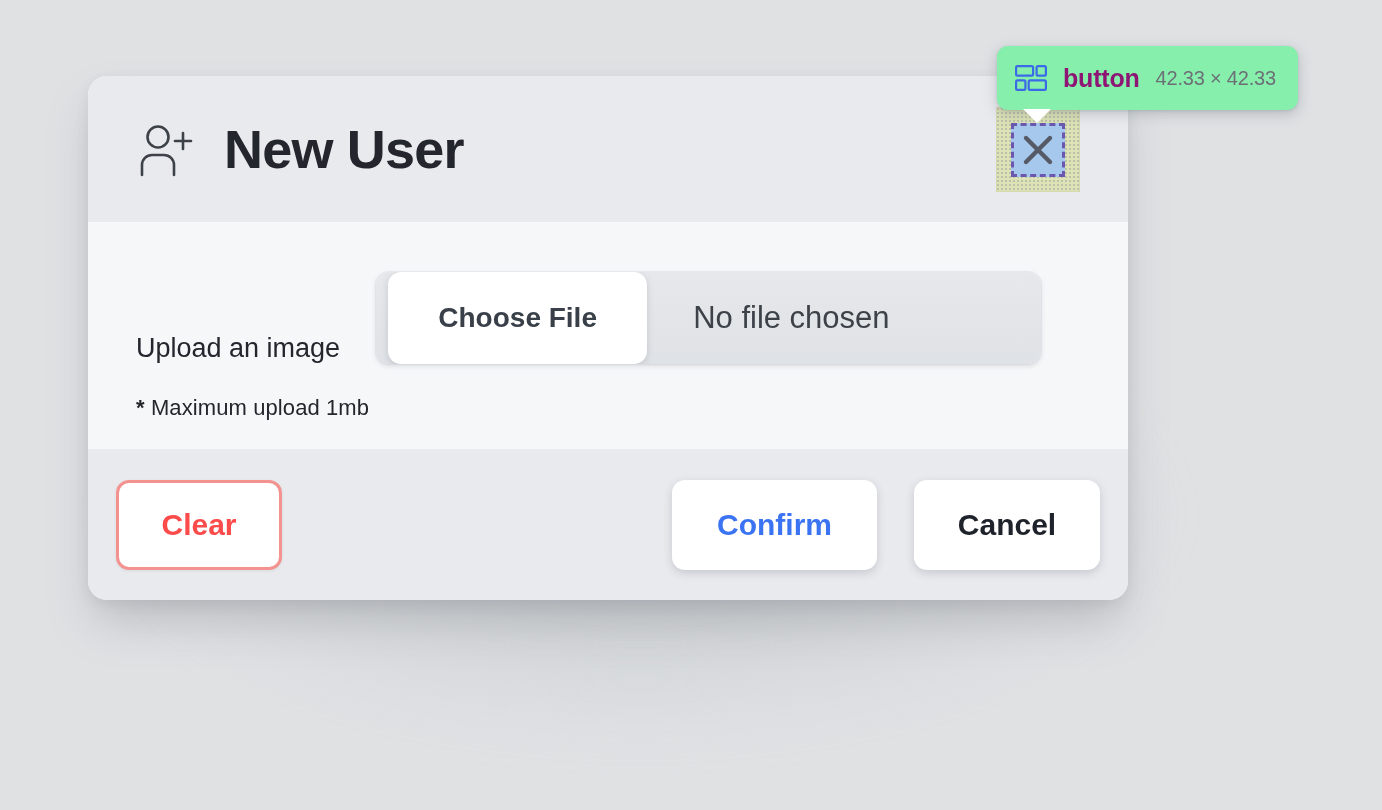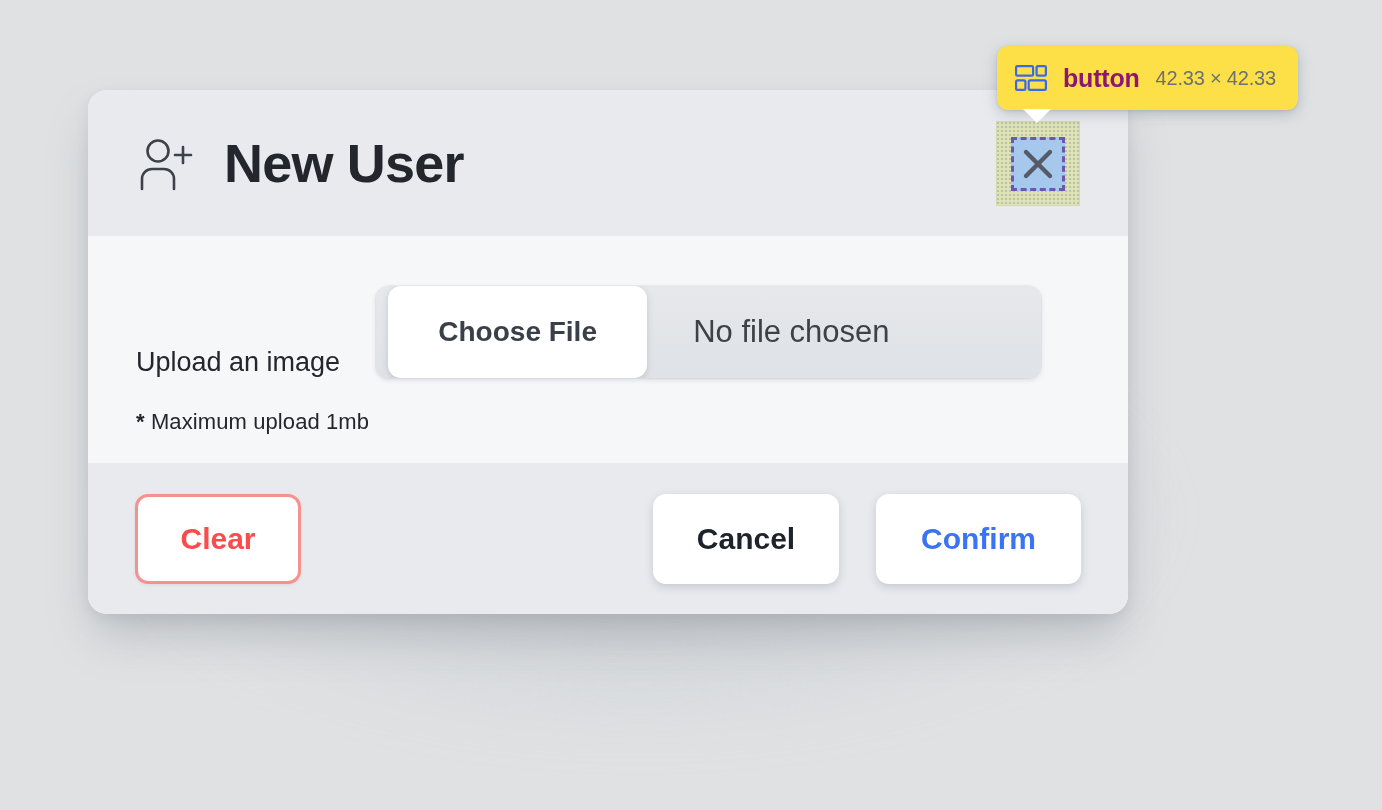--- a/index.html
+++ b/index.html
@@ -26,21 +26,21 @@
     border-radius: 50%;
     background: radial-gradient(ellipse at center, rgba(188,192,196,0.85) 0%, rgba(200,204,208,0.45) 45%, rgba(223,225,227,0.0) 72%);
     filter: blur(26px);
     pointer-events: none;
   }
 
   
   #dialog {
     position: absolute;
     left: 88px;
-    top: 90px;
+    top: 76px;
     width: 1040px;
     height: 524px;
     border-radius: 19px;
     overflow: hidden;
     background: #f6f7f9;
     box-shadow: 0 26px 46px -8px rgba(130,136,144,0.42),
                 0 4px 12px rgba(140,146,152,0.18);
   }
 
   .dialog-header {
@@ -176,21 +176,21 @@
     letter-spacing: 0.1px;
   }
   .upload-note .asterisk { font-weight: bold; }
 
   
   .dialog-footer {
     height: 151px;
     background: #e9eaee;
     display: flex;
     align-items: center;
-    padding: 0 47px;
+    padding: 0 28px;
     position: relative;
   }
 
   .footer-btn {
     height: 90px;
     border-radius: 13px;
     font-family: "Liberation Sans", sans-serif;
     font-size: 30px;
     font-weight: bold;
     cursor: pointer;
@@ -227,21 +227,21 @@
     box-shadow: 0 3px 8px rgba(125,132,142,0.32);
   }
 
   
   #inspector-tooltip {
     position: absolute;
     left: 997px;
     top: 46px;
     height: 64px;
     padding: 0 22px 0 18px;
-    background: #fde047;
+    background: #86efac;
     border-radius: 11px;
     box-shadow: 0 4px 14px rgba(110,118,128,0.35), 0 1px 3px rgba(110,118,128,0.2);
     display: flex;
     align-items: center;
     gap: 16px;
     z-index: 30;
   }
   #inspector-tooltip::after {
     content: "";
     position: absolute;
@@ -311,22 +311,22 @@
 
     <div class="upload-note">
       <span class="asterisk">*</span>
       <span>Maximum upload 1mb</span>
     </div>
   </div>
 
   <div class="dialog-footer">
     <button class="footer-btn" id="clear-button">Clear</button>
     <div class="footer-right">
+      <button class="footer-btn" id="confirm-button">Confirm</button>
       <button class="footer-btn" id="cancel-button">Cancel</button>
-      <button class="footer-btn" id="confirm-button">Confirm</button>
     </div>
   </div>
 </div>
 
 <div id="inspector-tooltip">
   <span>
     <svg class="layout-icon" viewBox="0 0 32 26" fill="none" stroke="#3b6ae8" stroke-width="2.2">
       <rect x="1.1" y="1.1" width="17" height="9.6" rx="1.4"></rect>
       <rect x="21.6" y="1.1" width="9.3" height="9.6" rx="1.4"></rect>
       <rect x="1.1" y="15.3" width="9.3" height="9.6" rx="1.4"></rect>

